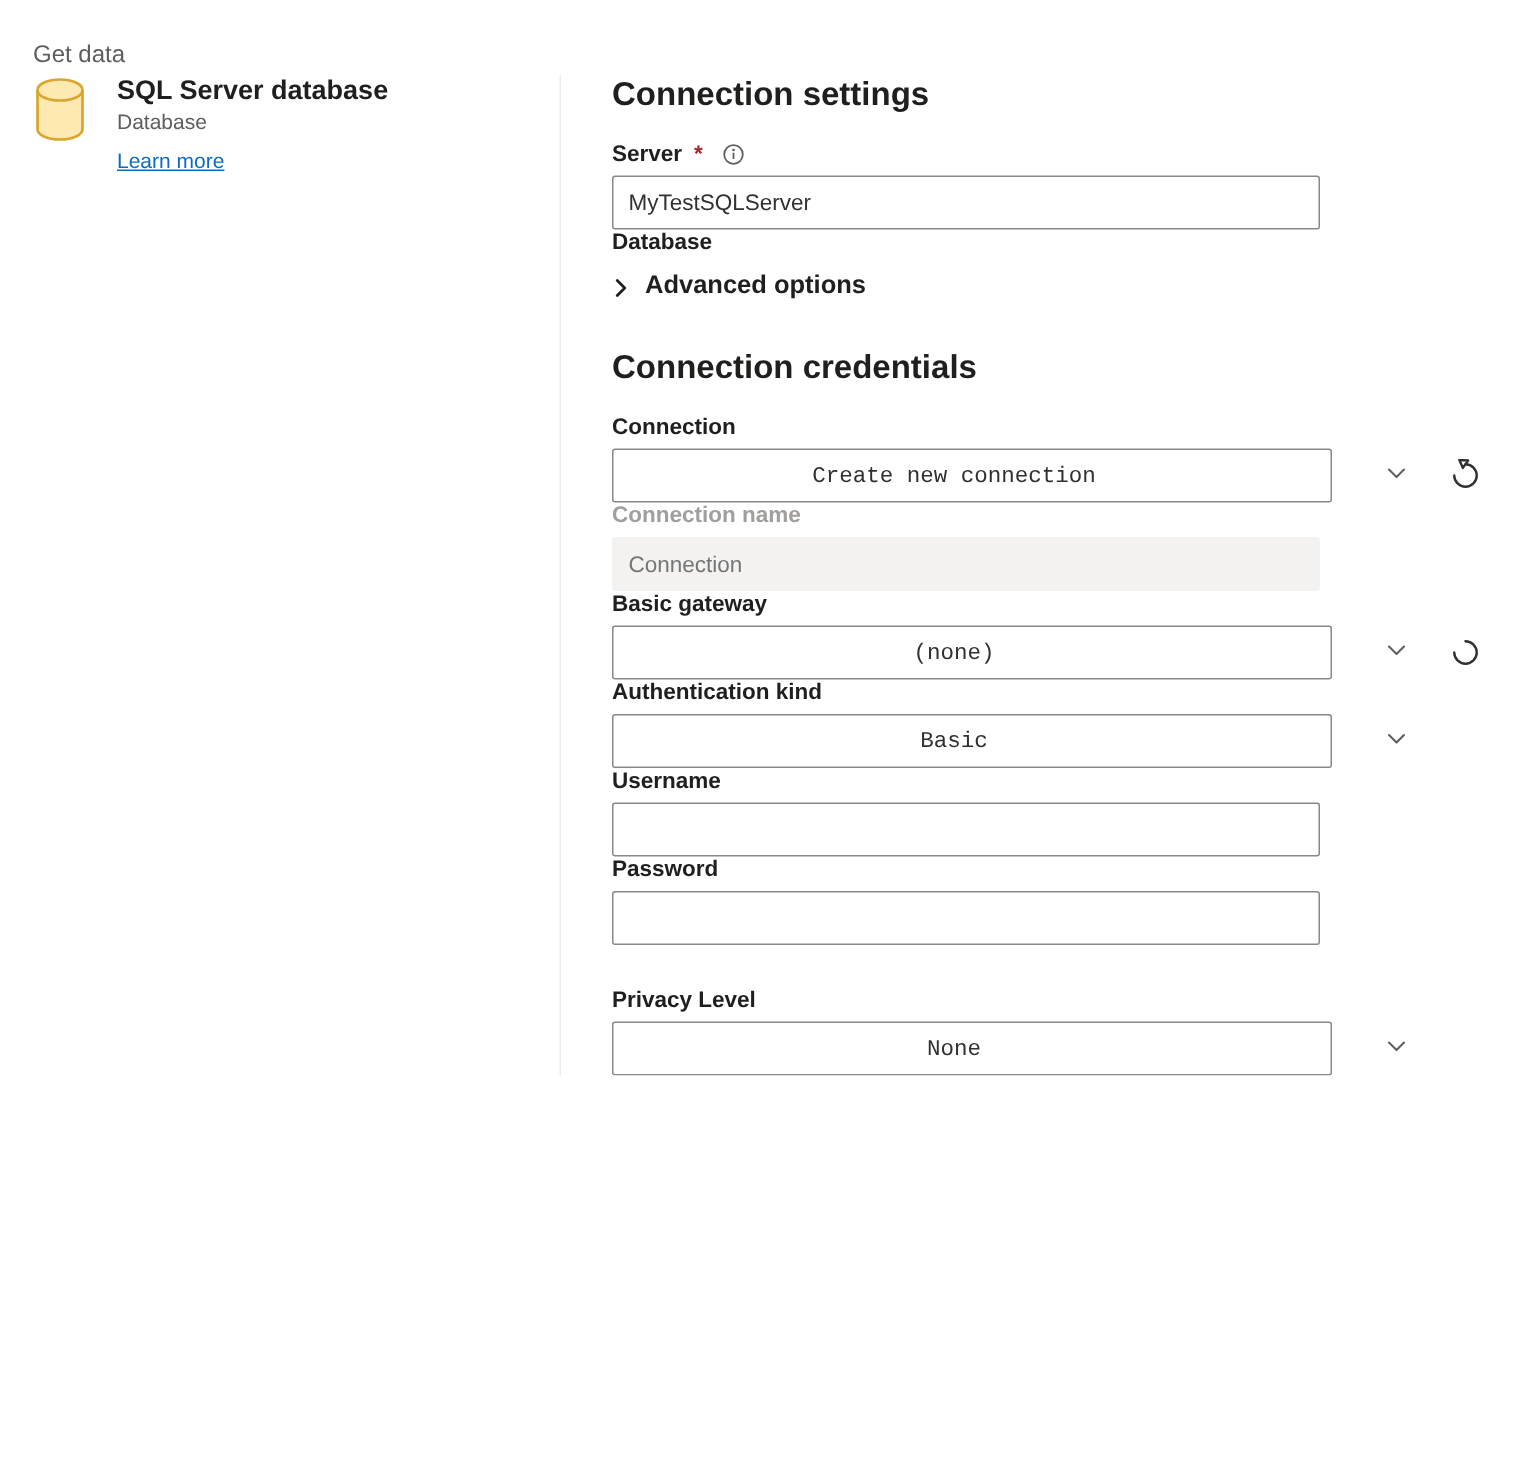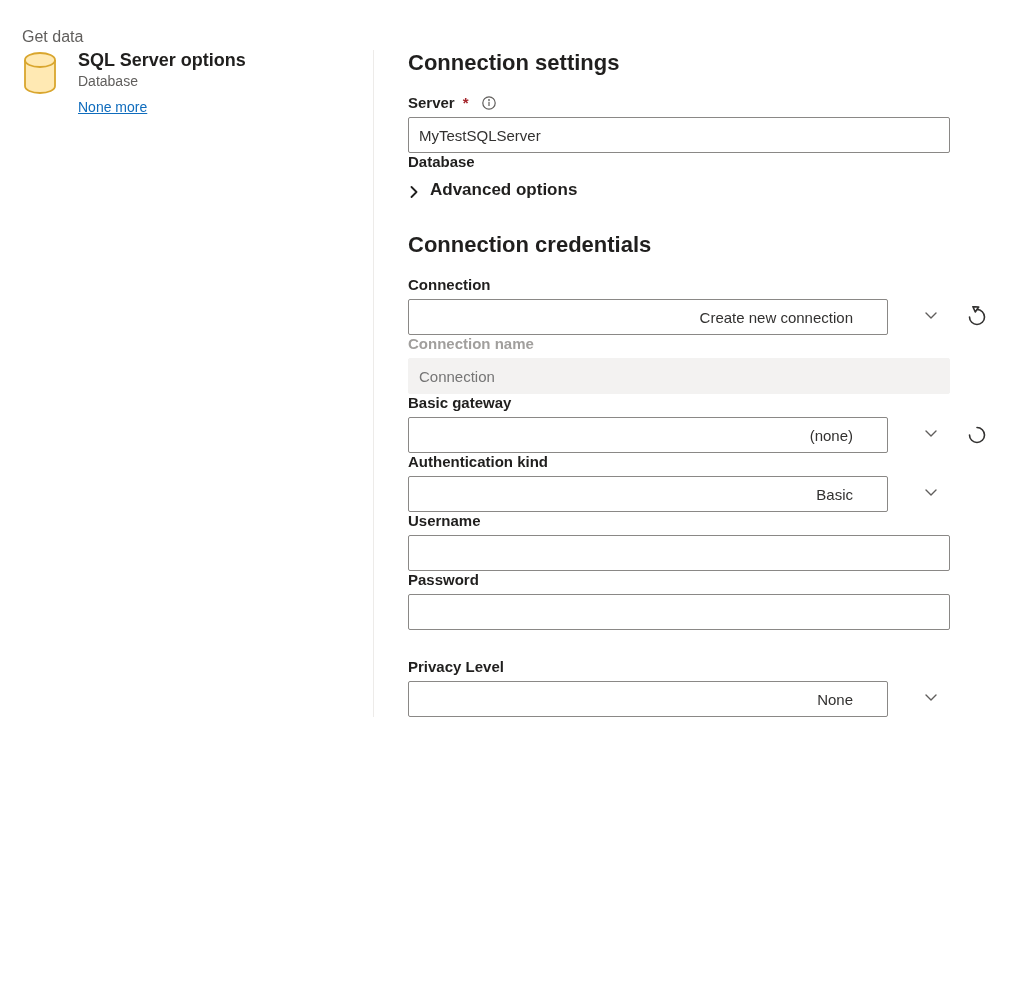--- a/index.html
+++ b/index.html
@@ -83,21 +83,21 @@
     color: #a19f9d;
   }
   .req-star { color: #a4262c; font-weight: 600; margin-left: 2px; }
   .info-icon {
     display: inline-flex;
     width: 16px;
     height: 16px;
     margin-left: 6px;
   }
   .text-input {
-    width: 542px;
+    width: 472px;
     height: 36px;
     border: 1px solid #8a8886;
     border-radius: 2px;
     padding: 0 10px;
     font-size: 15px;
     font-family: inherit;
     color: #323130;
     background: #fff;
   }
   .text-input.disabled {
@@ -115,27 +115,27 @@
     position: relative;
     width: 540px;
   }
   .select-input {
     width: 480px;
     height: 36px;
     border: 1px solid #8a8886;
     border-radius: 2px;
     padding: 0 34px 0 10px;
     font-size: 15px;
-    font-family: Liberation Sans, sans-serif;
+    font-family: Liberation Mono, monospace;
     color: #323130;
     background: #fff;
     appearance: none;
     -webkit-appearance: none;
     cursor: pointer;
-    text-align: right;
+    text-align: center;
   }
   .chevron-down {
     position: absolute;
     right: 10px;
     top: 50%;
     transform: translateY(-50%);
     pointer-events: none;
   }
   .refresh-btn {
     width: 22px;
@@ -179,23 +179,23 @@
 
     <div class="left-col">
       <div class="db-icon">
         <svg width="36" height="44" viewBox="0 0 36 44">
           <ellipse cx="18" cy="8" rx="15" ry="7" fill="#ffe9b3" stroke="#d9a62e" stroke-width="1.8"></ellipse>
           <path d="M3 8 V34 C3 38 9.5 41 18 41 C26.5 41 33 38 33 34 V8" fill="#ffe9b3" stroke="#d9a62e" stroke-width="1.8"></path>
           <path d="M3 8 C3 12 9.5 15 18 15 C26.5 15 33 12 33 8" fill="none" stroke="#d9a62e" stroke-width="1.8"></path>
         </svg>
       </div>
       <div class="source-info">
-        <div class="source-title">SQL Server options</div>
+        <div class="source-title">SQL Server database</div>
         <div class="source-subtitle">Database</div>
-        <a class="learn-more">None more</a>
+        <a class="learn-more">Learn more</a>
       </div>
     </div>
 
     <div class="right-col">
 
       <div class="section-heading">Connection settings</div>
 
       <div class="field">
         <div class="field-label">
           <span>Server</span>

